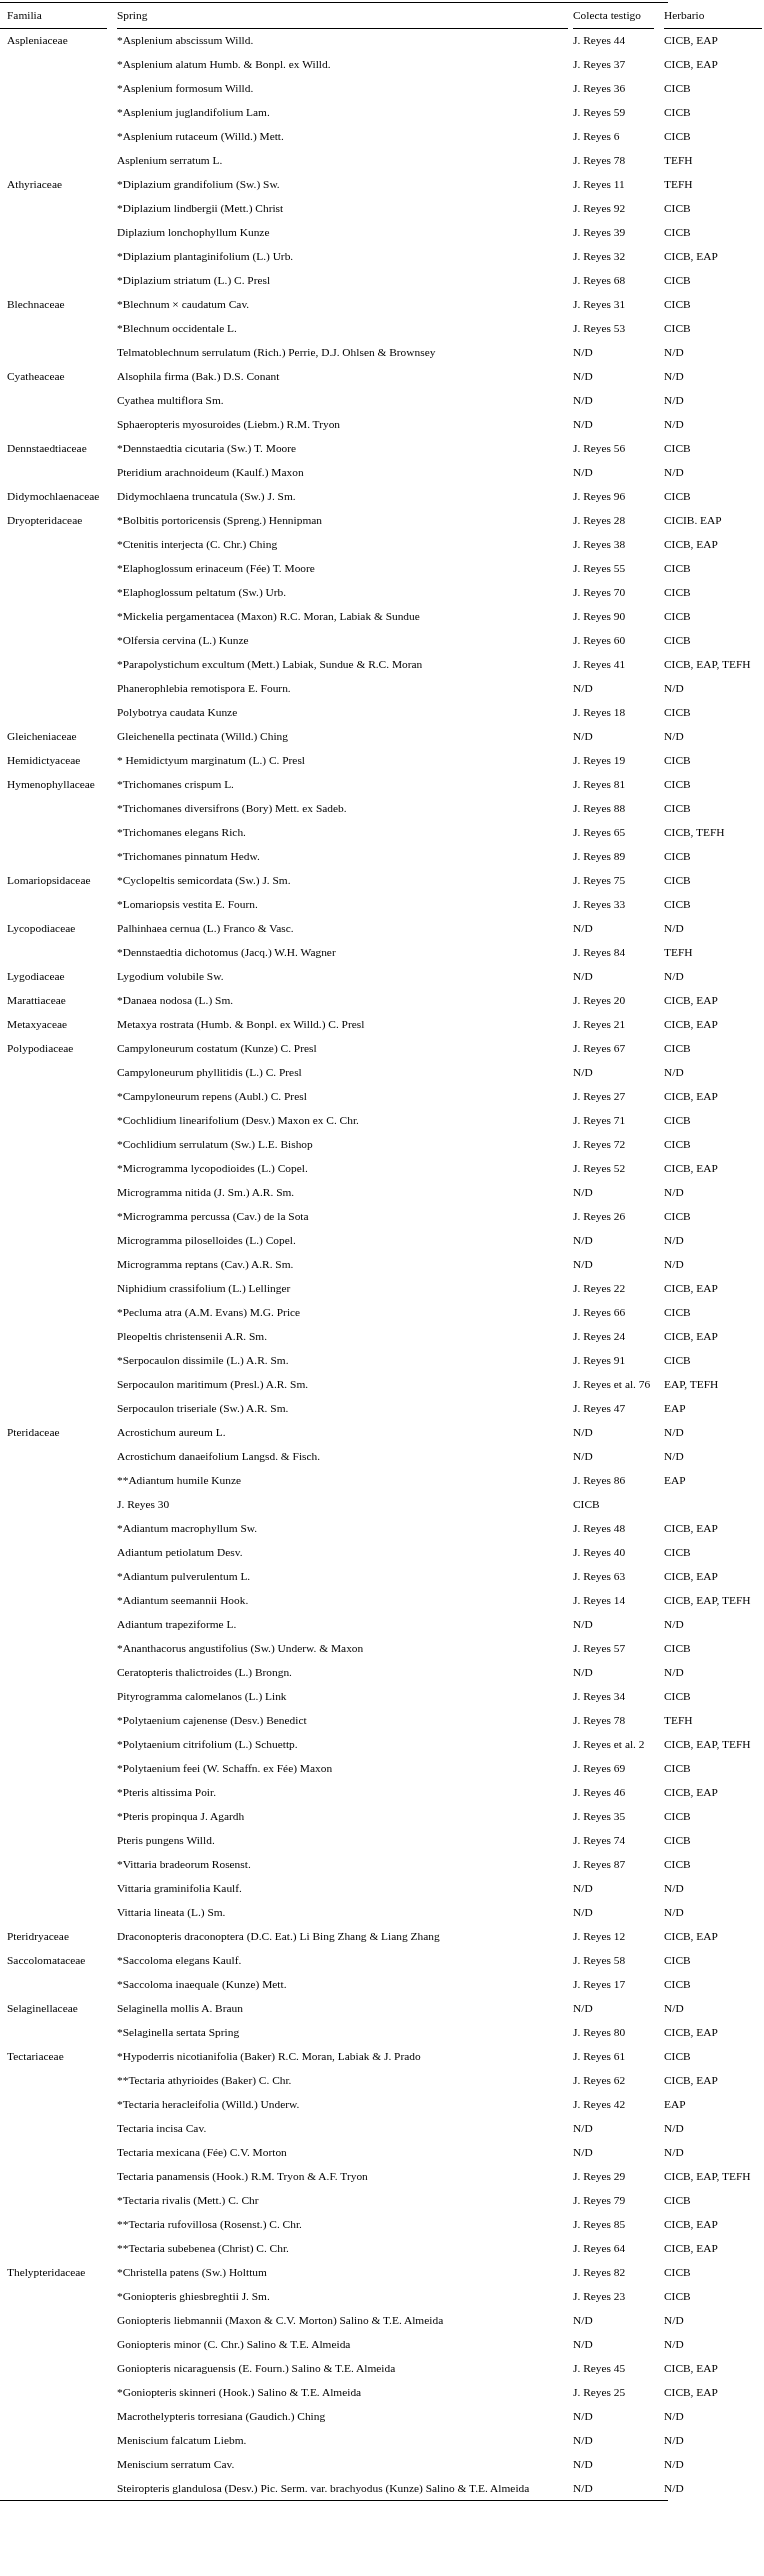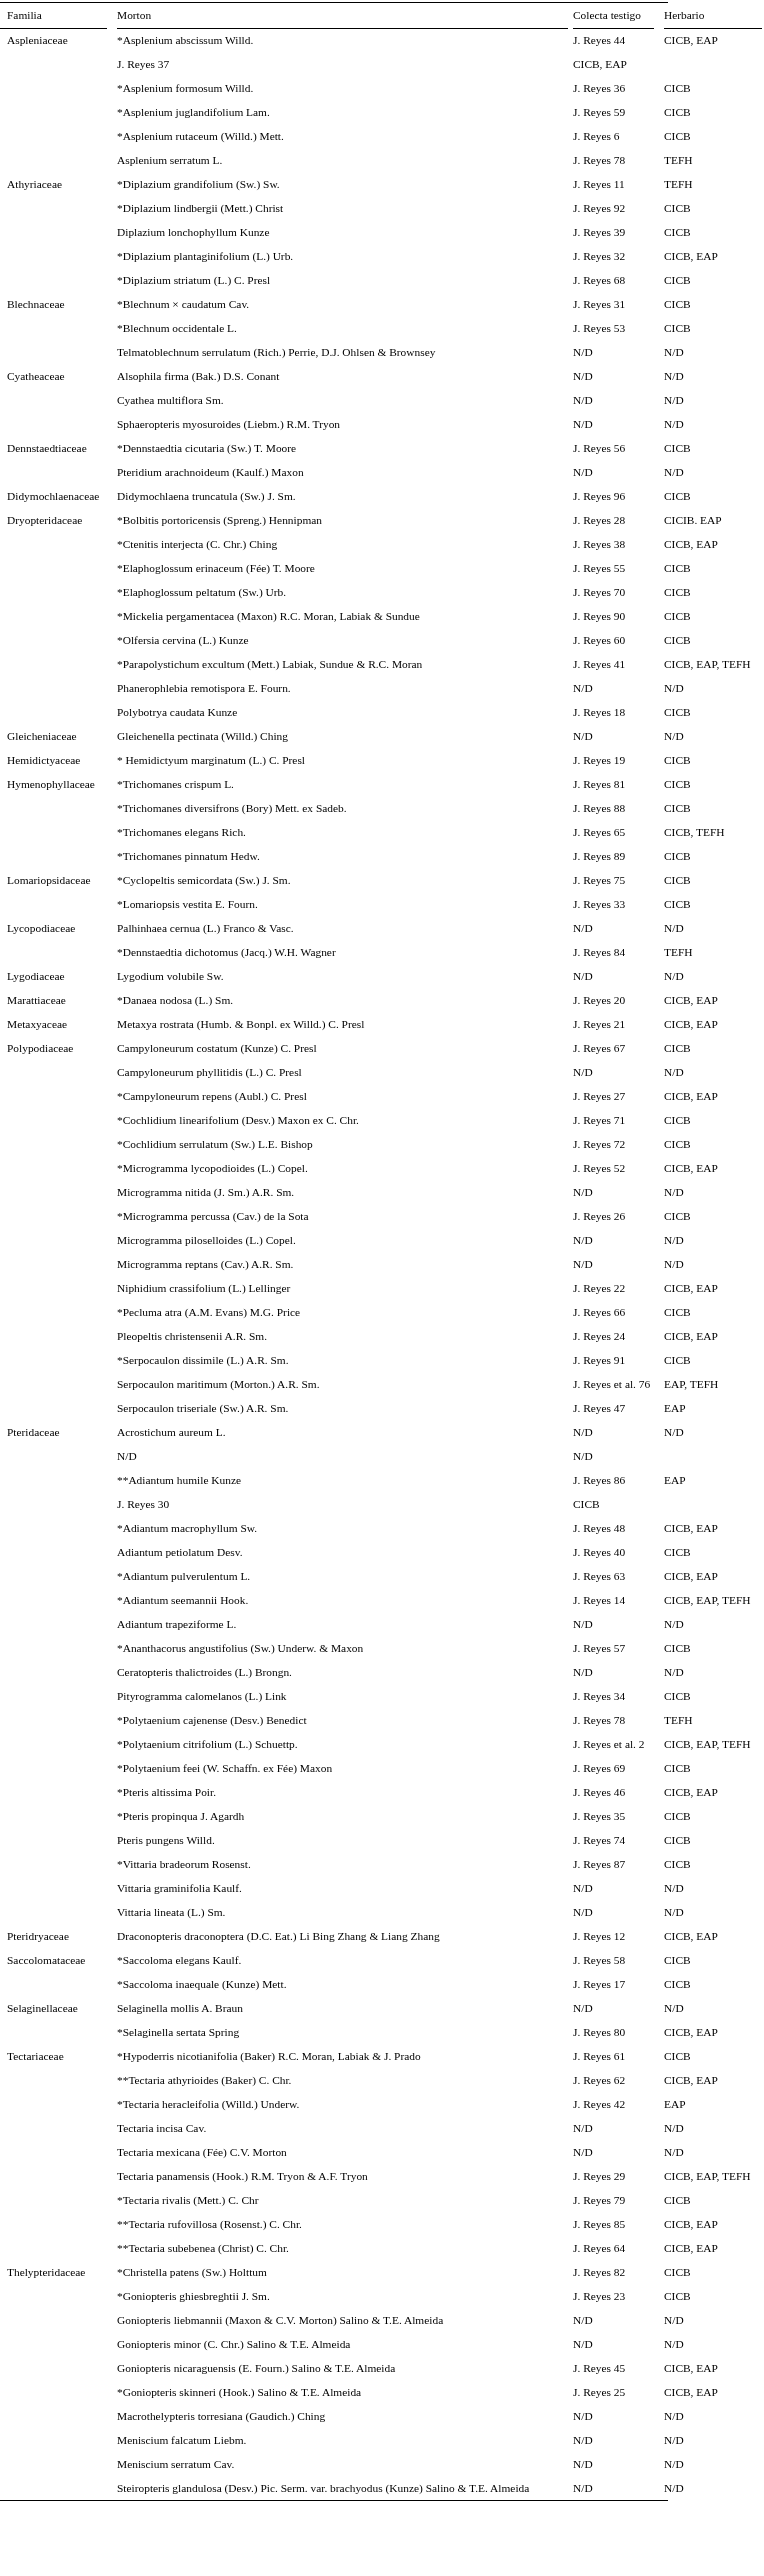--- a/index.html
+++ b/index.html
@@ -57,34 +57,35 @@
   }
   .td.c1 { padding-left: 7px; }
 </style>
 </head>
 <body>
 
 <div class="page">
   <div class="table">
     <div class="thead">
       <div class="th c1">Familia</div>
-      <div class="th c2">Morton</div>
+      <div class="th c2">Spring</div>
       <div class="th c3">Colecta testigo</div>
       <div class="th c4">Herbario</div>
     </div>
     <div class="tbody" id="tbody">
   <div class="tr">
     <div class="td c1">Aspleniaceae</div>
     <div class="td c2">*Asplenium abscissum Willd.</div>
     <div class="td c3">J. Reyes 44</div>
     <div class="td c4">CICB, EAP</div>
   </div>
 
   <div class="tr">
     <div class="td c1"></div>
+    <div class="td c2">*Asplenium alatum Humb. &amp; Bonpl. ex Willd.</div>
     <div class="td c3">J. Reyes 37</div>
     <div class="td c4">CICB, EAP</div>
   </div>
 
   <div class="tr">
     <div class="td c1"></div>
     <div class="td c2">*Asplenium formosum Willd.</div>
     <div class="td c3">J. Reyes 36</div>
     <div class="td c4">CICB</div>
   </div>
@@ -455,41 +456,42 @@
 
   <div class="tr">
     <div class="td c1"></div>
     <div class="td c2">*Serpocaulon dissimile (L.) A.R. Sm.</div>
     <div class="td c3">J. Reyes 91</div>
     <div class="td c4">CICB</div>
   </div>
 
   <div class="tr">
     <div class="td c1"></div>
-    <div class="td c2">Serpocaulon maritimum (Morton.) A.R. Sm.</div>
+    <div class="td c2">Serpocaulon maritimum (Presl.) A.R. Sm.</div>
     <div class="td c3">J. Reyes et al. 76</div>
     <div class="td c4">EAP, TEFH</div>
   </div>
 
   <div class="tr">
     <div class="td c1"></div>
     <div class="td c2">Serpocaulon triseriale (Sw.) A.R. Sm.</div>
     <div class="td c3">J. Reyes 47</div>
     <div class="td c4">EAP</div>
   </div>
 
   <div class="tr">
     <div class="td c1">Pteridaceae</div>
     <div class="td c2">Acrostichum aureum L.</div>
     <div class="td c3">N/D</div>
     <div class="td c4">N/D</div>
   </div>
 
   <div class="tr">
     <div class="td c1"></div>
+    <div class="td c2">Acrostichum danaeifolium Langsd. &amp; Fisch.</div>
     <div class="td c3">N/D</div>
     <div class="td c4">N/D</div>
   </div>
 
   <div class="tr">
     <div class="td c1"></div>
     <div class="td c2">**Adiantum humile Kunze</div>
     <div class="td c3">J. Reyes 86</div>
     <div class="td c4">EAP</div>
   </div>

